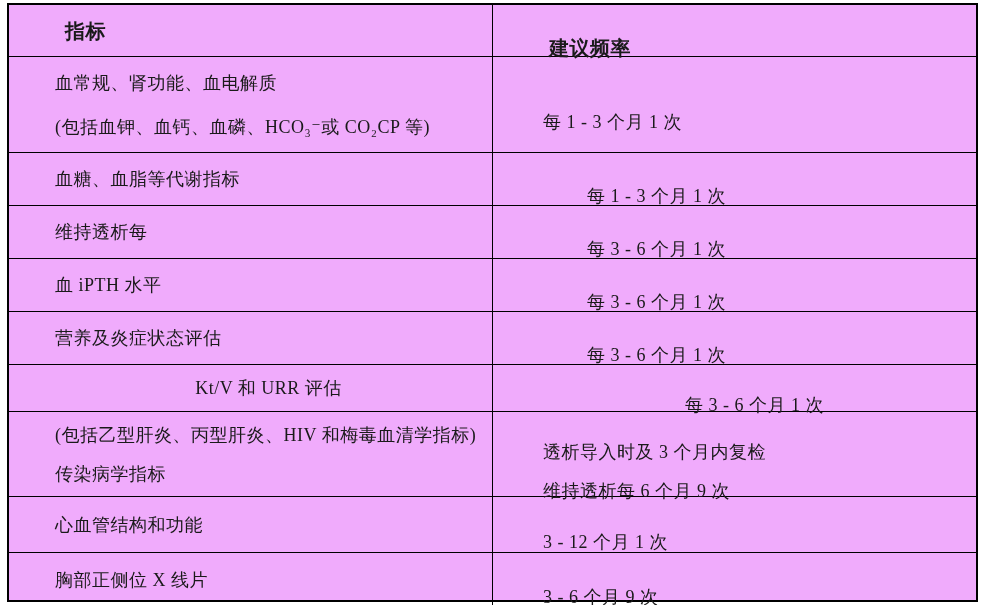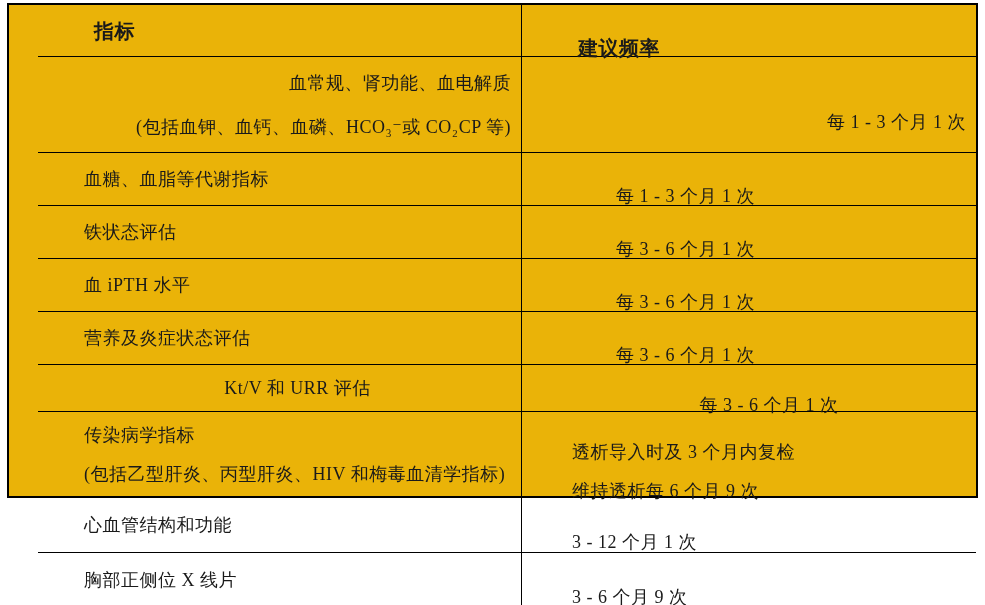--- a/index.html
+++ b/index.html
@@ -11,27 +11,26 @@
   }
   .page {
     width: 985px;
     height: 605px;
     background: #ffffff;
     box-sizing: border-box;
     padding: 3px 7px 3px 7px;
   }
   .monitoring-table {
     width: 100%;
-    height: 495px;
+    height: 599px;
     box-sizing: border-box;
     border: 2px solid #000000;
     display: flex;
     flex-direction: column;
-    background: #eab308;
-    padding-left: 29px;
+    background: #f0abfc;
   }
   .trow {
     display: flex;
     box-sizing: border-box;
     border-bottom: 1px solid #000000;
     flex: 0 0 auto;
   }
   .trow:last-child { border-bottom: none; }
   .cell {
     box-sizing: border-box;
@@ -56,21 +55,21 @@
     margin-top: 34px;
   }
   .trow.header .cell {
     font-weight: bold;
     font-size: 20px;
   }
   .trow.header .cell.col1 { padding-left: 56px; }
   .trow.header .cell.col2 { padding-left: 56px; }
 
   .h-header { height: 52px; }
-  .h-tall   { height: 96px; text-align: right; }
+  .h-tall   { height: 96px; }
   .h-std    { height: 53px; gap: 44px; }
   .h-short  { height: 47px; text-align: center; }
   .h-tall2  { height: 85px; }
   .h-r8     { height: 56px; }
   .h-r9     { height: 53px; }
 
   .h-tall  .cell { gap: 20px; }
   .h-tall2 .cell { gap: 15px; }
 
   .line { white-space: nowrap; }
@@ -104,21 +103,21 @@
       <div class="cell col1">
         <div class="line">血糖、血脂等代谢指标</div>
       </div>
       <div class="cell col2">
         <div class="line">每 1 - 3 个月 1 次</div>
       </div>
     </div>
 
     <div class="trow h-std">
       <div class="cell col1">
-        <div class="line">铁状态评估</div>
+        <div class="line">维持透析每</div>
       </div>
       <div class="cell col2">
         <div class="line">每 3 - 6 个月 1 次</div>
       </div>
     </div>
 
     <div class="trow h-std">
       <div class="cell col1">
         <div class="line">血 iPTH 水平</div>
       </div>
@@ -140,22 +139,22 @@
       <div class="cell col1">
         <div class="line">Kt/V 和 URR 评估</div>
       </div>
       <div class="cell col2">
         <div class="line">每 3 - 6 个月 1 次</div>
       </div>
     </div>
 
     <div class="trow h-tall2">
       <div class="cell col1">
+        <div class="line">(包括乙型肝炎、丙型肝炎、HIV 和梅毒血清学指标)</div>
         <div class="line">传染病学指标</div>
-        <div class="line">(包括乙型肝炎、丙型肝炎、HIV 和梅毒血清学指标)</div>
       </div>
       <div class="cell col2">
         <div class="line">透析导入时及 3 个月内复检</div>
         <div class="line">维持透析每 6 个月 9 次</div>
       </div>
     </div>
 
     <div class="trow h-r8">
       <div class="cell col1">
         <div class="line">心血管结构和功能</div>

